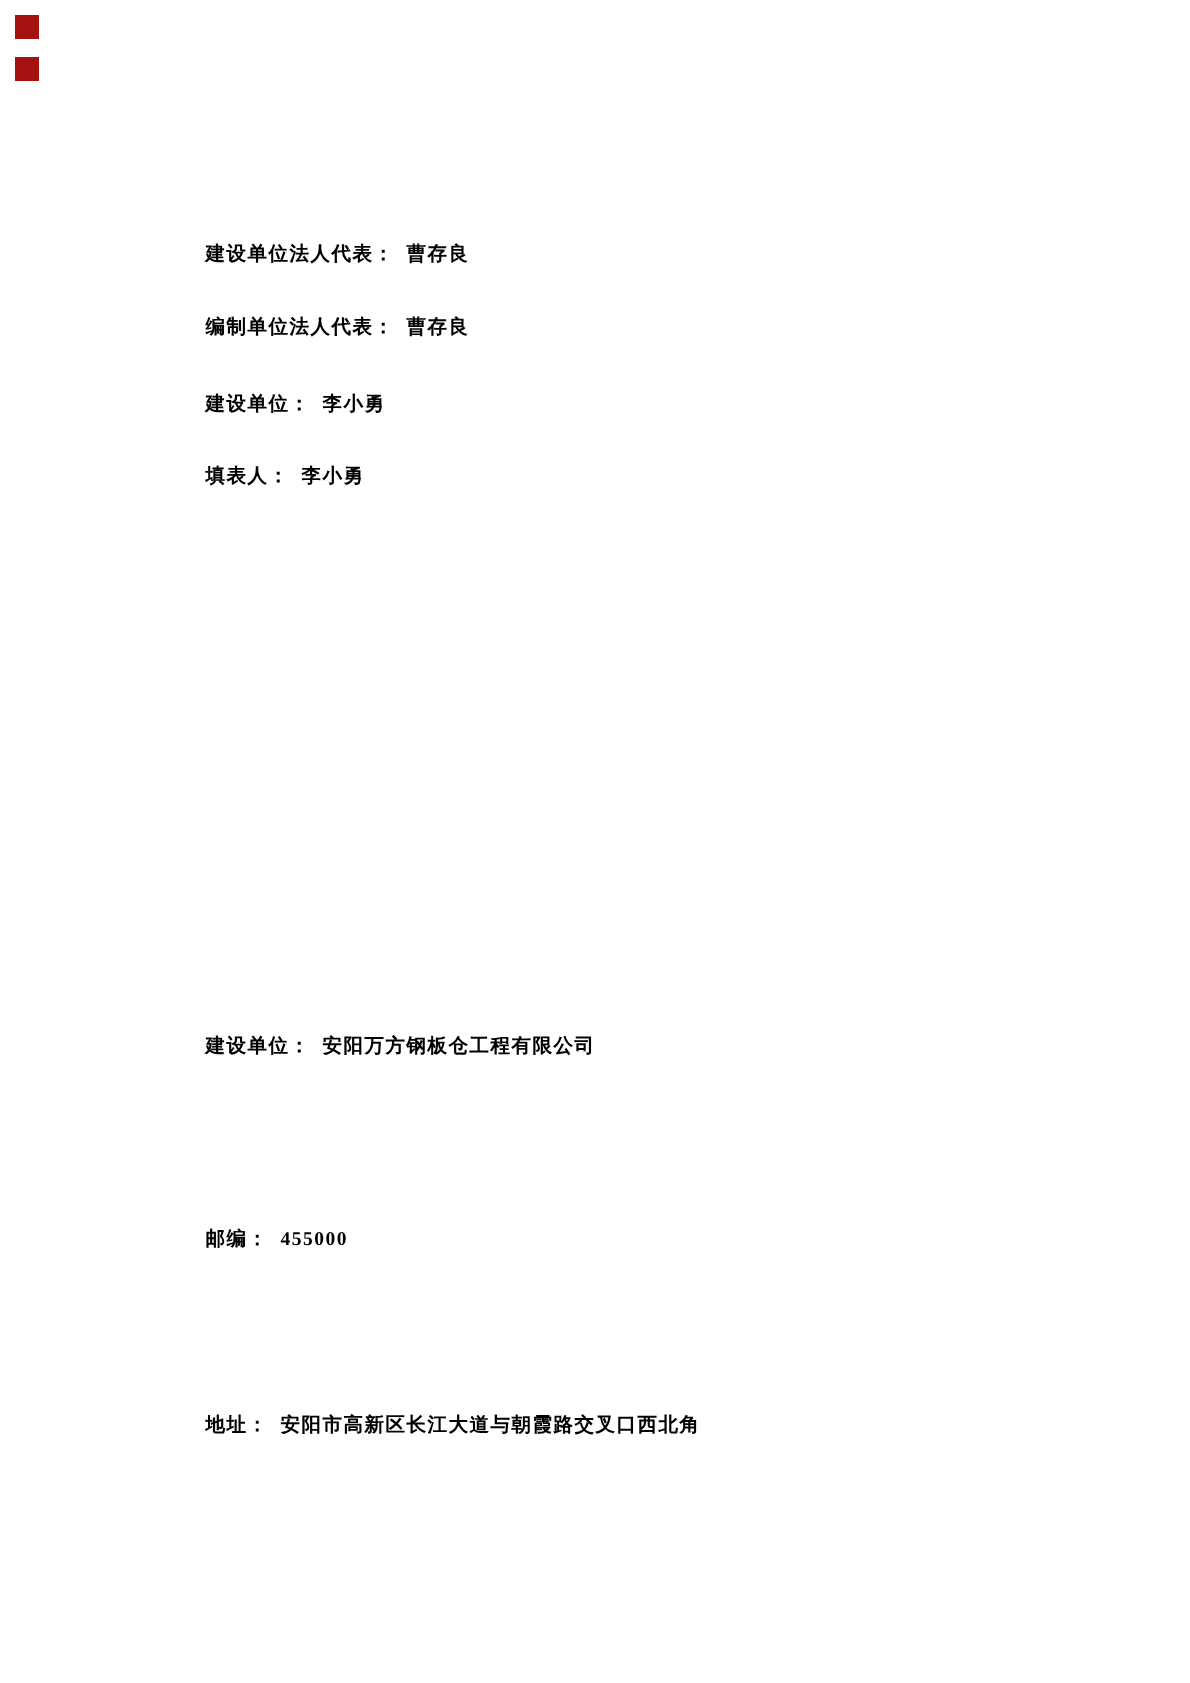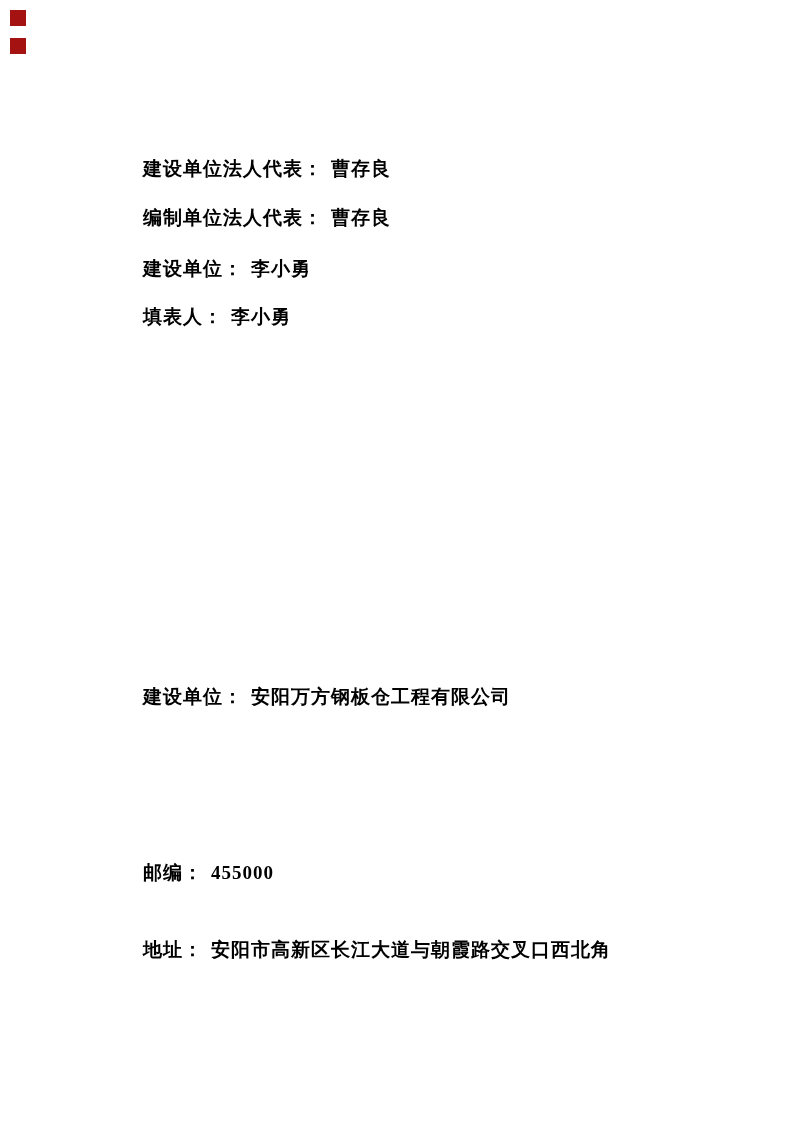--- a/index.html
+++ b/index.html
@@ -21,40 +21,40 @@
     left: 10px;
     width: 16px;
     height: 16px;
     background: #a51212;
   }
   .red-mark.m1 { top: 10px; }
   .red-mark.m2 { top: 38px; }
   .doc-line {
     position: absolute;
     left: 120px;
-    font-size: 19px;
+    font-size: 13px;
     line-height: 24px;
     font-weight: bold;
     letter-spacing: 1px;
     white-space: pre;
   }
   .doc-line .field-value {
     margin-left: 8px;
     letter-spacing: 1px;
   }
   
   .l1 { top: 133px; }
   .l2 { top: 182px; text-align: center; }
   .l3 { top: 233px; }
   .l4 { top: 281px; font-family: Liberation Serif, serif; }
   
   .l5 { top: 661px; }
   .l6 { top: 733px; }
   .l7 { top: 785px; }
-  .l8 { top: 837px; text-align: center; }
+  .l8 { top: 790px; text-align: center; }
   .l9 { top: 914px; }
 </style>
 </head>
 <body>
 
 <div class="page">
 
   <div class="red-mark m1"></div>
   <div class="red-mark m2"></div>
 

